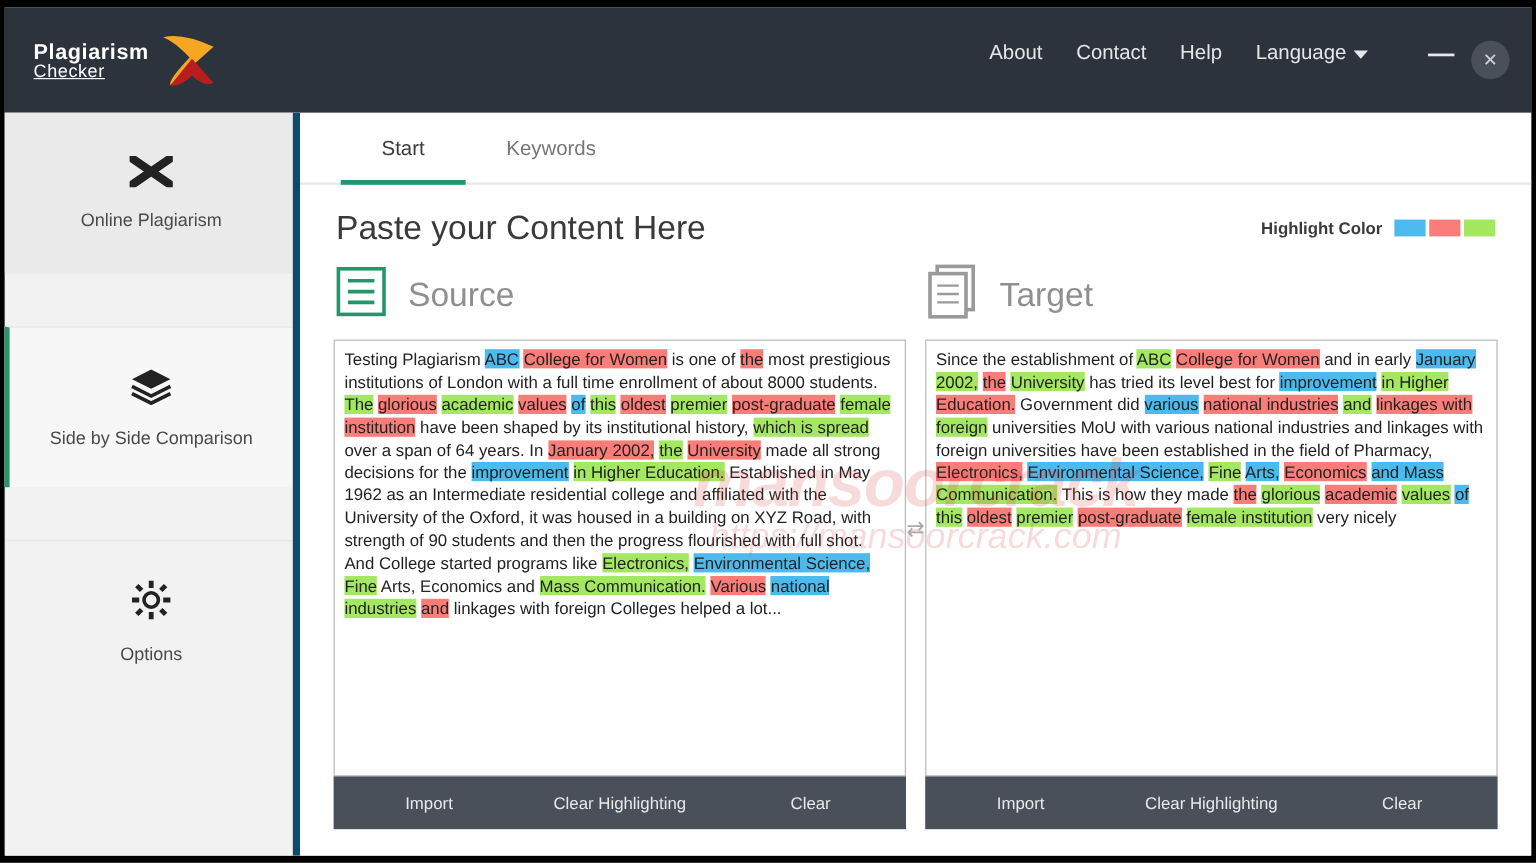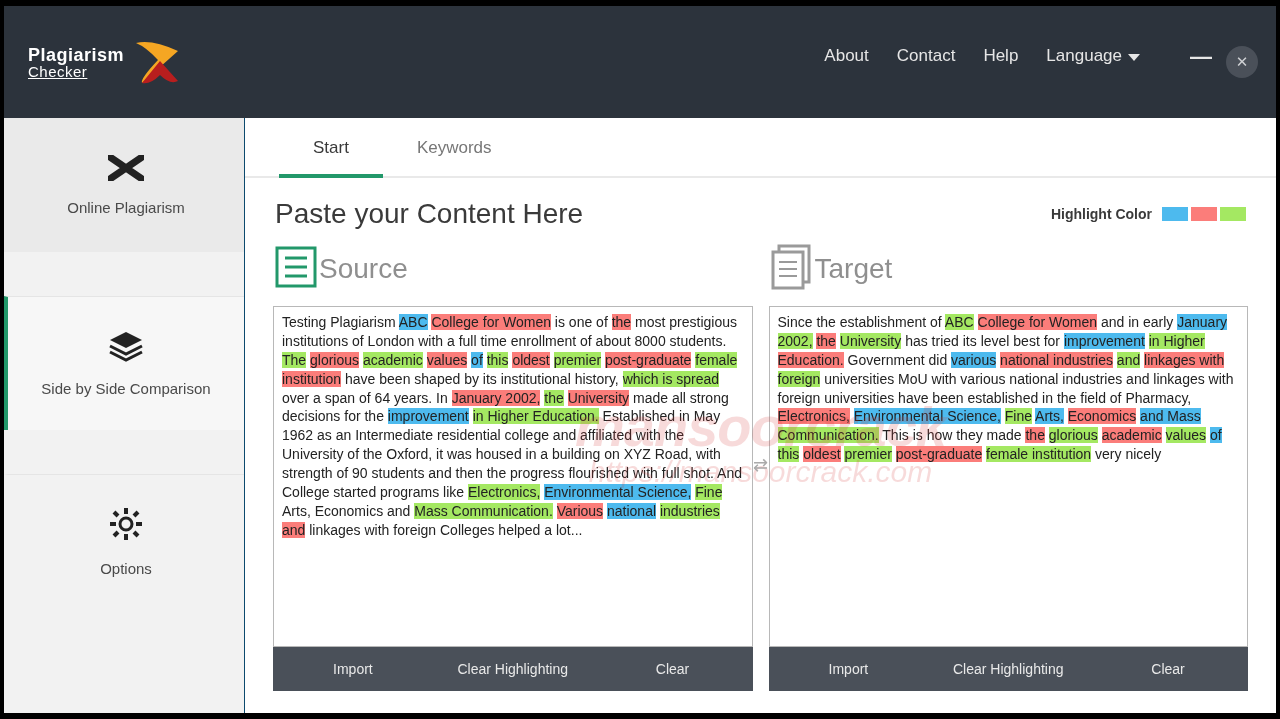--- a/index.html
+++ b/index.html
@@ -1,54 +1,54 @@
 <!DOCTYPE html>
 <html><head>
 <meta charset="utf-8">
 <style>
 * { margin: 0; padding: 0; box-sizing: border-box; font-family: "Segoe UI", Arial, sans-serif; }
 body { background: #000; width: 1280px; height: 719px; overflow: hidden; }
 .app { background: #fff; width: 1272px; height: 707px; margin: 6px auto; display: flex; flex-direction: column; }
-.header { background: #2c333c; height: 112px; display: flex; align-items: center; padding: 0 18px 0 24px; }
+.header { background: #2c333c; height: 88px; display: flex; align-items: center; padding: 0 18px 0 24px; }
 .logo { display: flex; align-items: center; gap: 8px; }
 .logo-text { color: #fff; font-size: 18px; line-height: 1; }
 .logo-text .l1 { font-weight: 600; letter-spacing: 0.5px; }
 .logo-text .l2 { font-size: 15px; letter-spacing: 0.5px; text-decoration: underline; }
 .logo-x { width: 50px; height: 50px; position: relative; }
 .logo-x svg { width: 100%; height: 100%; }
 .nav { margin-left: auto; display: flex; align-items: flex-start; gap: 28px; }
 .nav a { color: #e6e6e6; text-decoration: none; font-size: 17px; cursor: pointer; }
 .nav .lang { display: flex; align-items: center; gap: 6px; }
 .nav .caret { width: 0; height: 0; border-left: 6px solid transparent; border-right: 6px solid transparent; border-top: 7px solid #e6e6e6; margin-top: 2px; }
 .win-btns { display: flex; align-items: center; gap: 14px; margin-left: 22px; }
 .min-btn { color: #e6e6e6; font-size: 22px; font-weight: bold; cursor: pointer; line-height: 0; padding-bottom: 10px; }
 .close-btn { width: 32px; height: 32px; border-radius: 50%; background: #4a5059; color: #cfd1d4; display: flex; align-items: center; justify-content: center; font-size: 15px; cursor: pointer; }
 .body { flex: 1; display: flex; min-height: 0; }
 .sidebar { width: 240px; background: #f2f2f2; display: flex; flex-direction: column; gap: 44px; }
 .side-item { height: 134px; display: flex; flex-direction: column; align-items: center; justify-content: center; gap: 14px; border-left: 4px solid transparent; border-top: 1px solid #e5e5e5; cursor: pointer; }
 .side-item:first-child { border-top: none; background: #eaeaea; }
 .side-item.active { border-left-color: #22986a; background: #f7f7f7; }
 .side-label { font-size: 15px; color: #4a4a4a; }
 .side-icon { color: #2c2c2c; }
-.main { flex: 1; background: #fff; display: flex; flex-direction: column; min-height: 0; border-left: 1px solid #0c4a6e; }
+.main { flex: 1; background: #fff; display: flex; flex-direction: column; min-height: 0; border-left: 6px solid #0c4a6e; }
 .tabs { display: flex; padding-left: 34px; border-bottom: 2px solid #e9e9e9; }
 .tab { padding: 20px 34px 16px; font-size: 17px; color: #777; cursor: pointer; border-bottom: 4px solid transparent; margin-bottom: -2px; }
 .tab.active { color: #3a3a3a; border-bottom-color: #22986a; }
 .title-row { display: flex; align-items: center; padding: 20px 30px 14px; }
 .title { font-size: 28px; color: #3a3a3a; font-weight: 400; }
 .hc-wrap { margin-left: auto; display: flex; align-items: center; gap: 10px; }
 .hc-label { font-size: 14px; font-weight: 700; color: #3a3a3a; }
 .hc-sw { display: flex; gap: 3px; }
 .sw { width: 26px; height: 14px; }
 .sw.b { background: #4dbaee; }
 .sw.r { background: #fb7d7a; }
 .sw.g { background: #a4e862; }
 .compare { flex: 1; display: flex; gap: 16px; padding: 0 28px 22px; min-height: 0; position: relative; }
 .panel { flex: 1; display: flex; flex-direction: column; min-height: 0; }
-.panel-head { display: flex; align-items: center; margin-bottom: 12px; }
+.panel-head { display: flex; align-items: center; gap: 16px; margin-bottom: 12px; }
 .panel-title { font-size: 28px; color: #8f8f8f; font-weight: 400; }
 .textbox { flex: 1; border: 1px solid #b8b8b8; padding: 6px 8px; font-size: 14px; line-height: 1.35; color: #222; overflow: hidden; }
 .hl-b { background: #4dbaee; }
 .hl-r { background: #fb7d7a; }
 .hl-g { background: #a4e862; }
 .panel-actions { background: #4a5059; display: flex; height: 44px; }
 .pact { flex: 1; color: #e9e9e9; font-size: 14px; display: flex; align-items: center; justify-content: center; cursor: pointer; }
 .swap { position: absolute; top: 210px; left: 50%; transform: translateX(-50%); color: #aaa; font-size: 18px; }
 .wm { position: absolute; top: 150px; left: 50%; transform: translateX(-50%); pointer-events: none; opacity: 0.18; text-align: center; }
 .wm .w1 { font-size: 56px; font-weight: 700; color: #d43a3a; font-style: italic; letter-spacing: -1px; }

